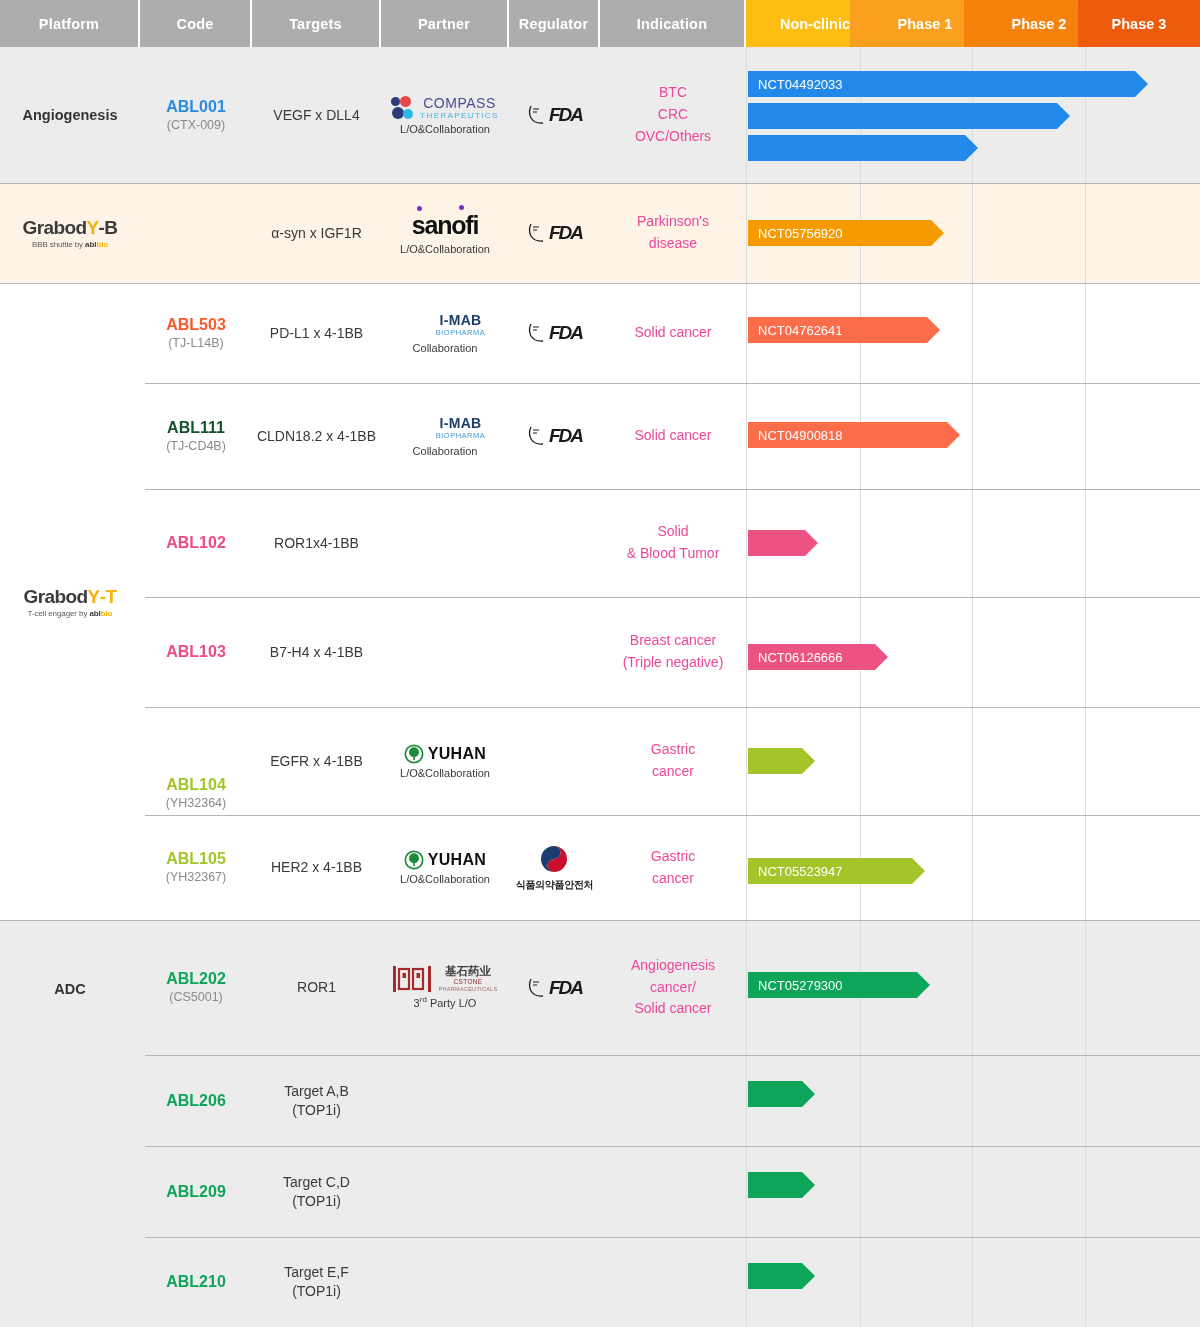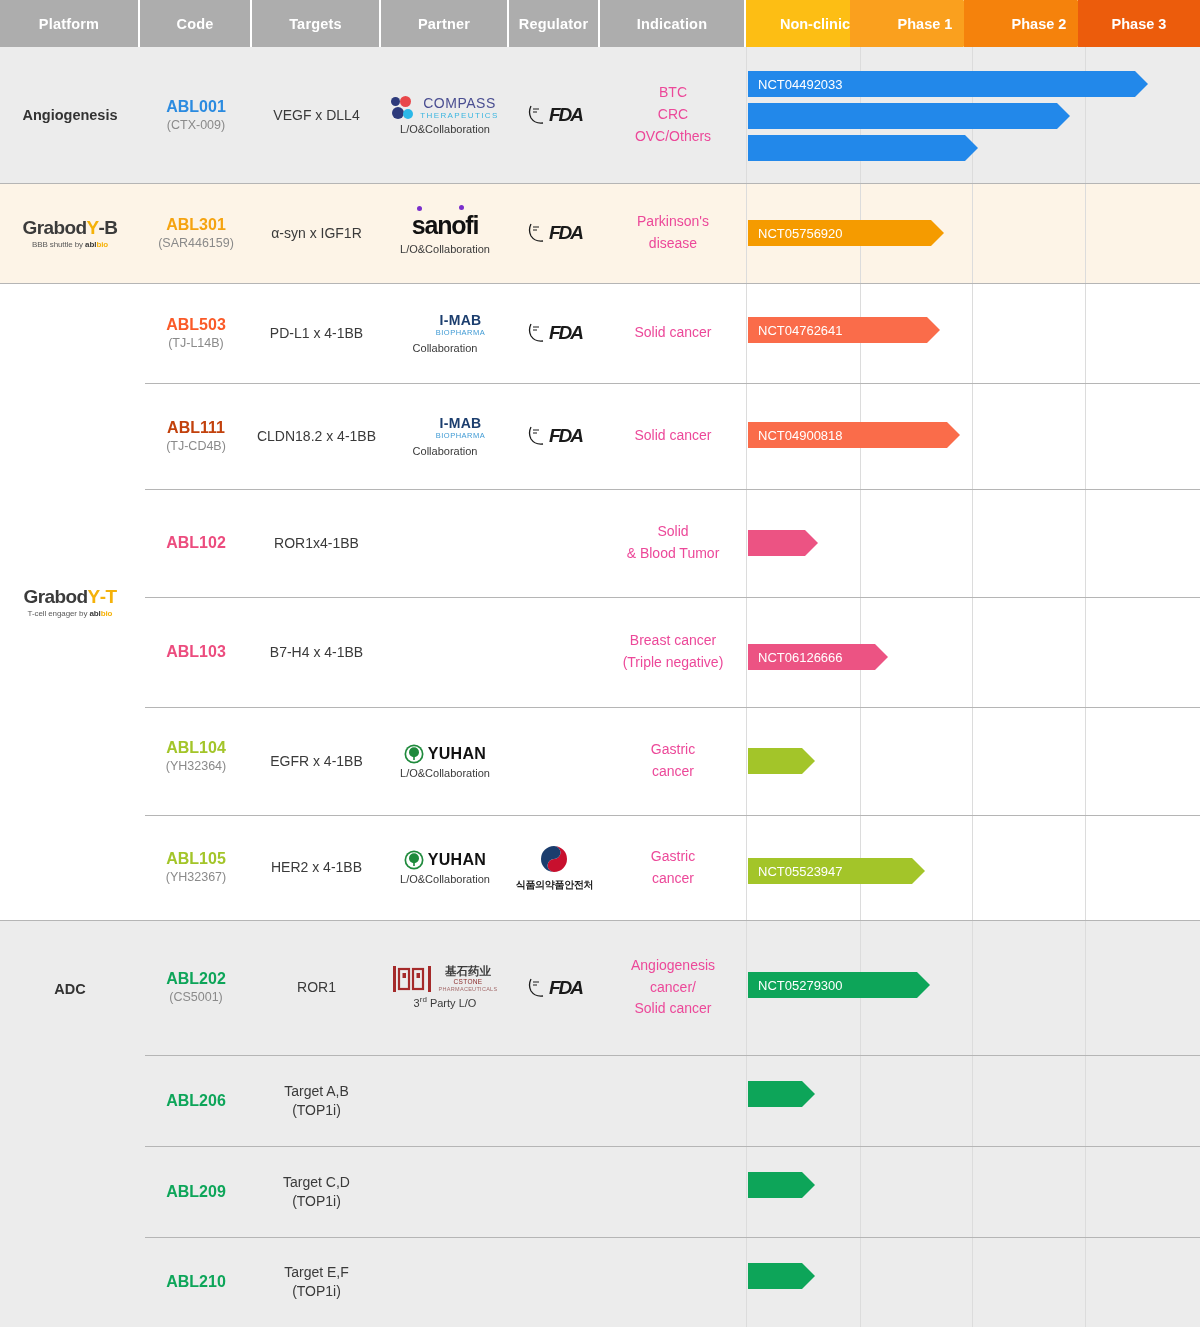--- a/index.html
+++ b/index.html
@@ -244,24 +244,20 @@
   </div>
   <div class="bar" style="left:748px; width:400px; top:71px;  background:#2288EA;">
     <span class="lbl-l">NCT04492033</span>
     <span class="lbl-r">NCT05506943</span>
   </div>
   <div class="bar" style="left:748px; width:322px; top:103px; background:#2288EA;">
     <span class="lbl-r">NCT05513742</span>
   </div>
   <div class="bar" style="left:748px; width:230px; top:135px; background:#2288EA;"></div>
 
-  <div class="cell" style="left:140px; top:183px; width:112px; height:100px;">
-    <div class="code-main" style="color:#F5A310">ABL301</div>
-    <div class="code-sub">(SAR446159)</div>
-  </div>
   <div class="cell" style="left:252px; top:183px; width:129px; height:100px;">
     <div class="target-txt">α-syn x IGF1R</div>
   </div>
   <div class="cell" style="left:381px; top:183px; width:128px; height:100px;">
     <div class="logo-box">
       <div style="position:relative; display:flex; align-items:baseline;">
         <div style="position:absolute; left:5px; top:-5px; width:5px; height:5px; border-radius:50%; background:#7A2ECC;"></div>
         <div style="position:absolute; left:47px; top:-6px; width:5px; height:5px; border-radius:50%; background:#7A2ECC;"></div>
         <div style="font-size:25px; font-weight:bold; color:#111111; letter-spacing:-1.2px;">sanofi</div>
       </div>
@@ -317,21 +313,21 @@
     </div>
   </div>
   <div class="cell" style="left:600px; top:283px; width:146px; height:100px;">
     <div class="ind-txt">Solid cancer</div>
   </div>
   <div class="bar" style="left:748px; width:192px; top:317px; background:#FA6C4A;">
     <span class="lbl-l">NCT04762641</span>
   </div>
 
   <div class="cell" style="left:140px; top:383px; width:112px; height:106px;">
-    <div class="code-main" style="color:#c2410c">ABL111</div>
+    <div class="code-main" style="color:#14532d">ABL111</div>
     <div class="code-sub">(TJ-CD4B)</div>
   </div>
   <div class="cell" style="left:252px; top:383px; width:129px; height:106px;">
     <div class="target-txt">CLDN18.2 x 4-1BB</div>
   </div>
   <div class="cell" style="left:381px; top:383px; width:128px; height:106px;">
     <div class="logo-box">
       <div class="imab">
         <svg width="26" height="26" viewBox="0 0 26 26">
           <path d="M13 1 A12 12 0 0 0 13 25 A8 8 0 0 1 13 1 Z" fill="#2E8FCB"></path>
@@ -380,21 +376,21 @@
     <div class="target-txt">B7-H4 x 4-1BB</div>
   </div>
   <div class="cell" style="left:600px; top:597px; width:146px; height:110px;">
     <div class="ind-txt">Breast cancer</div>
     <div class="ind-txt">(Triple negative)</div>
   </div>
   <div class="bar" style="left:748px; width:140px; top:644px; background:#EC5383;">
     <span class="lbl-l">NCT06126666</span>
   </div>
 
-  <div class="cell" style="left:140px; top:702px; width:112px; height:108px;">
+  <div class="cell" style="left:140px; top:739px; width:112px; height:108px;">
     <div class="code-main" style="color:#A3C529">ABL104</div>
     <div class="code-sub">(YH32364)</div>
   </div>
   <div class="cell" style="left:252px; top:707px; width:129px; height:108px;">
     <div class="target-txt">EGFR x 4-1BB</div>
   </div>
   <div class="cell" style="left:381px; top:707px; width:128px; height:108px;">
     <div class="logo-box">
       <div class="yuhan">
         <svg width="20" height="20" viewBox="0 0 20 20">

